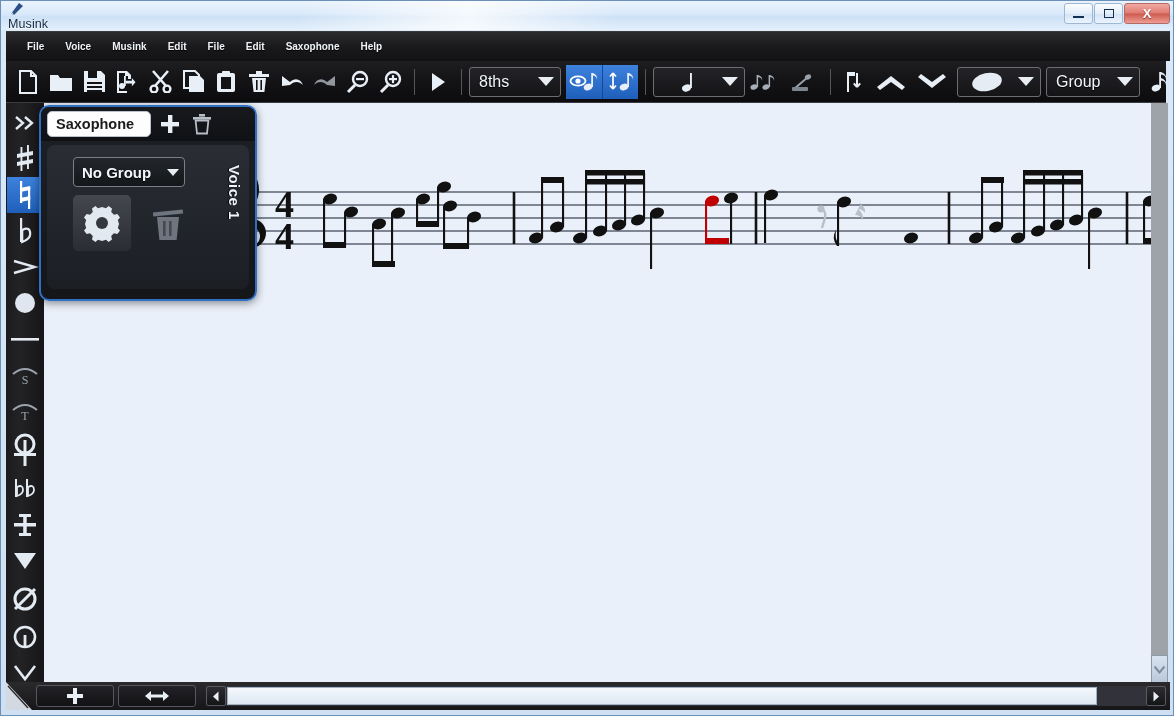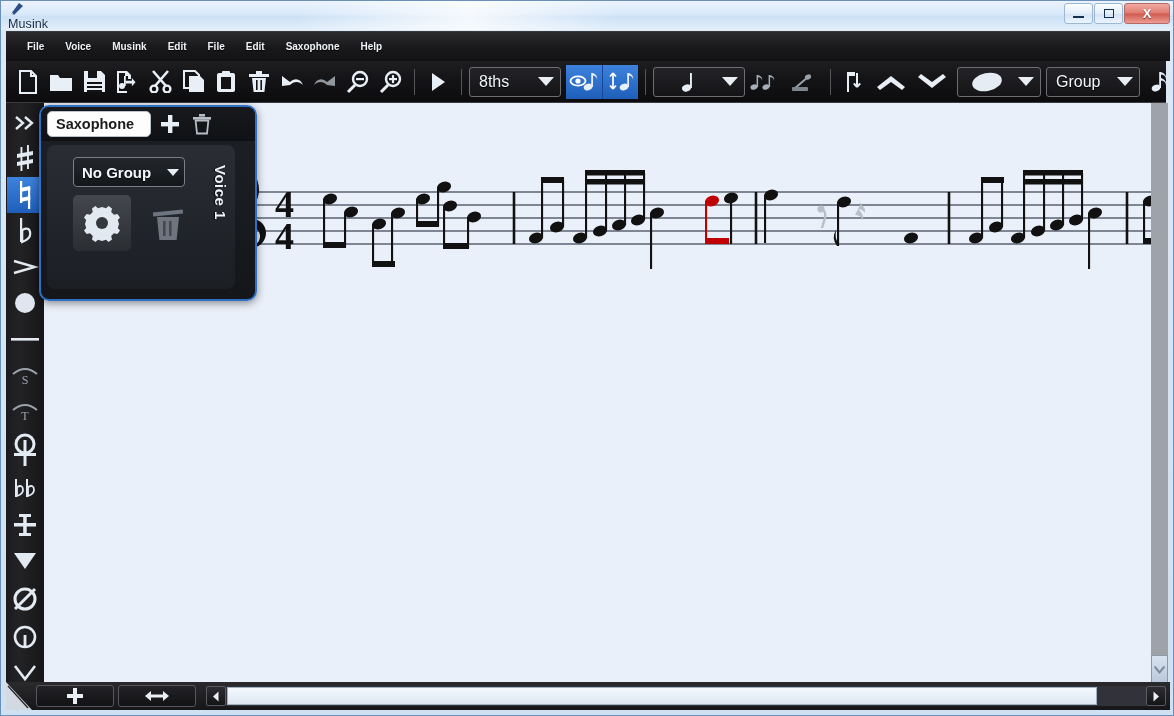--- a/index.html
+++ b/index.html
@@ -151,21 +151,21 @@
   .inst-name {
     background: #fdfdfd; color: #1b1b1b; font-size: 14.5px;
     padding: 4px 8px; border-radius: 5px; border: 1px solid #b9c2cc;
     min-width: 104px;
   }
   .icon-btn-dark {
     width: 26px; height: 26px; display: flex; align-items: center; justify-content: center;
     border-radius: 4px; color: #e8eef5;
   }
   .inst-body {
-    position: relative; margin: 4px 20px 6px 6px; height: 144px;
+    position: relative; margin: 4px 6px 6px 6px; height: 144px;
     background: linear-gradient(180deg,#2a2e34 0%,#1b1e23 100%);
     border-radius: 8px;
     padding: 12px 0 0 26px;
   }
   .group-combo {
     width: 112px; height: 30px; border: 1px solid #7a7f87; border-radius: 4px;
     background: linear-gradient(180deg,#23262b 0%,#15171a 100%);
     display: flex; align-items: center; justify-content: space-between;
     padding: 0 5px 0 8px;
   }

